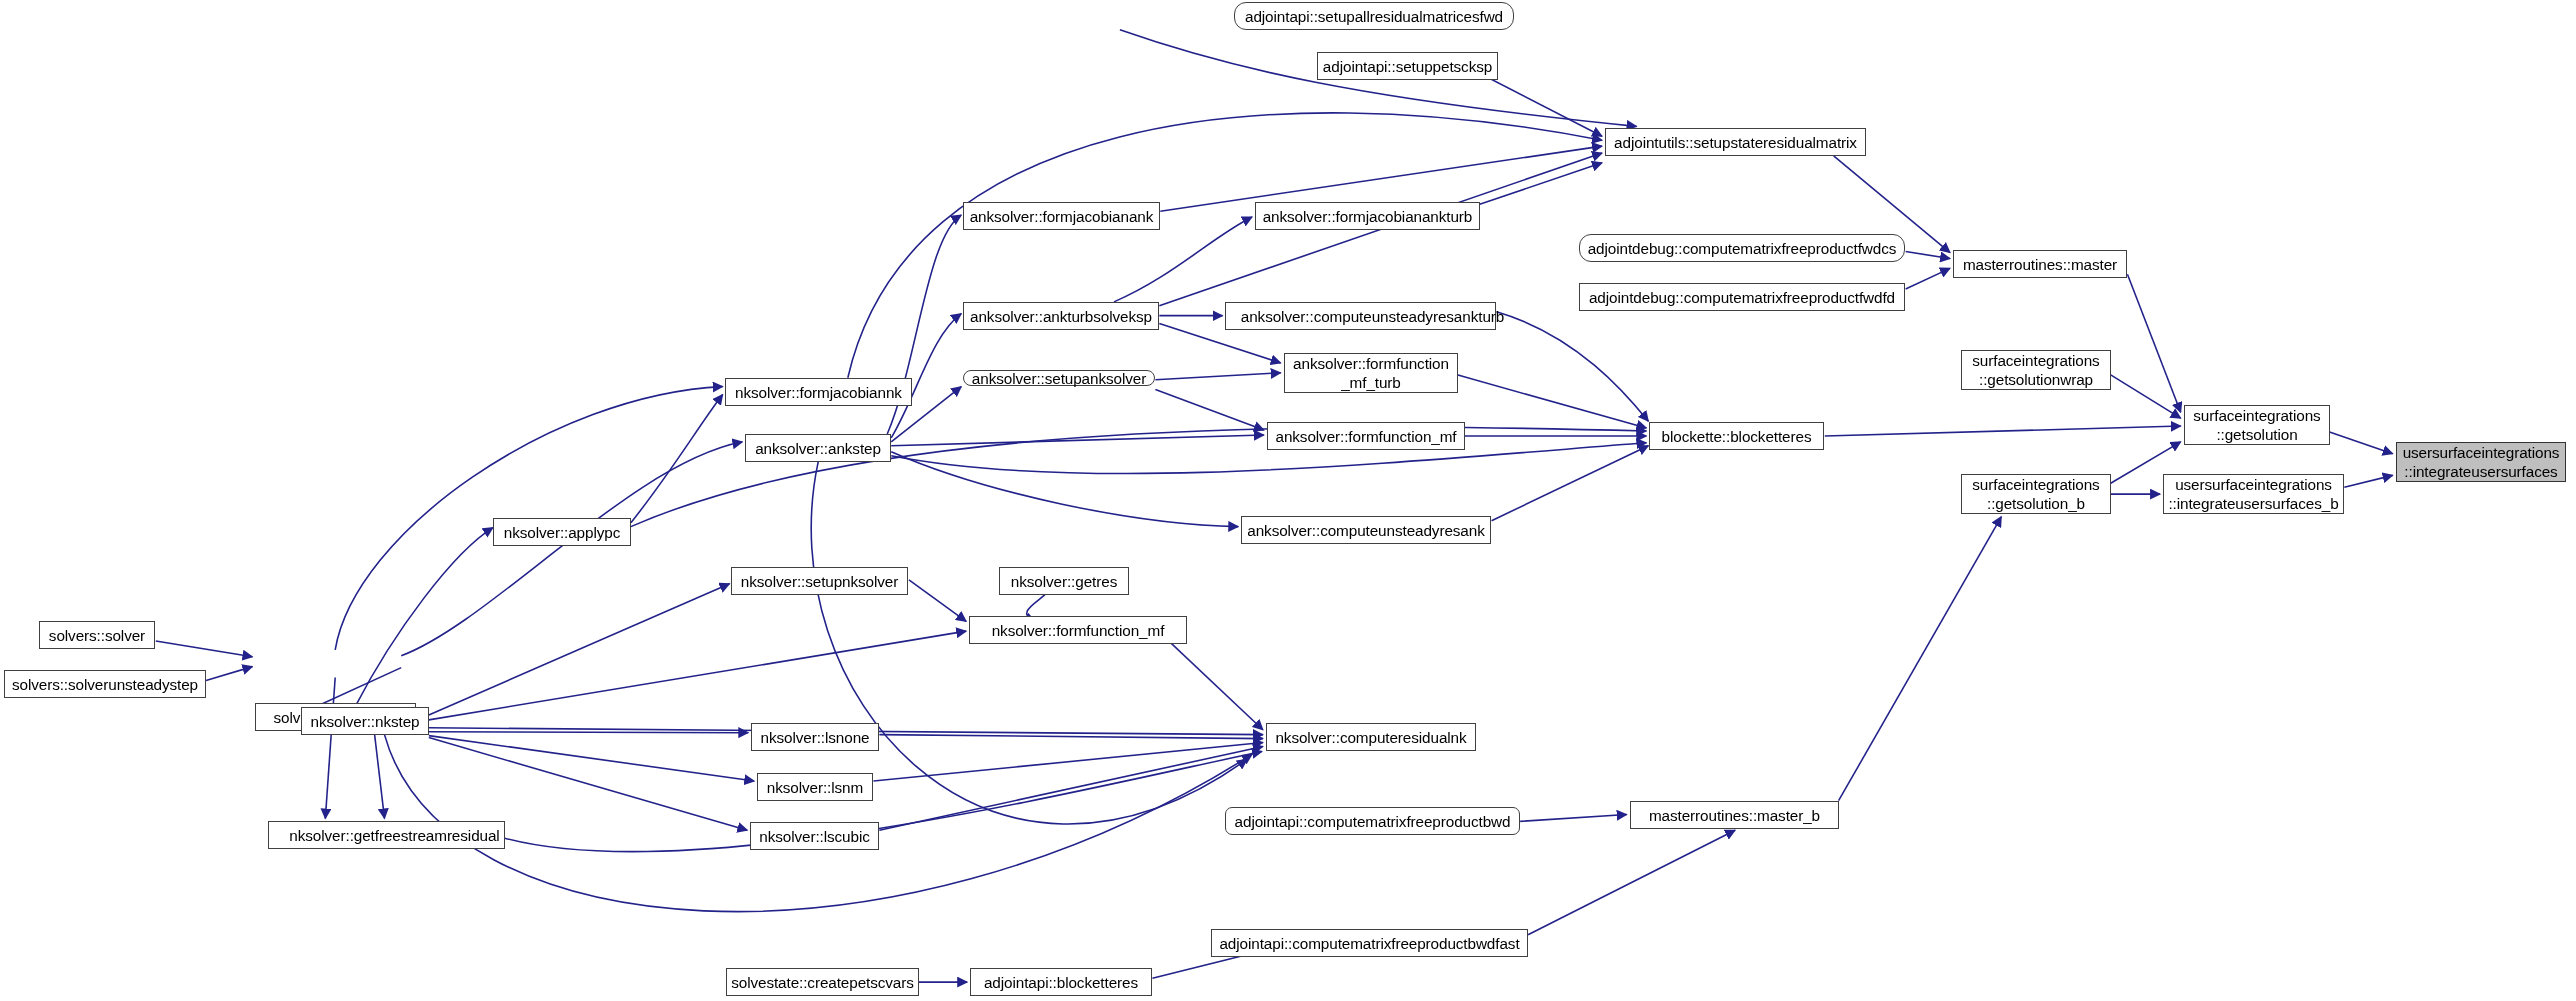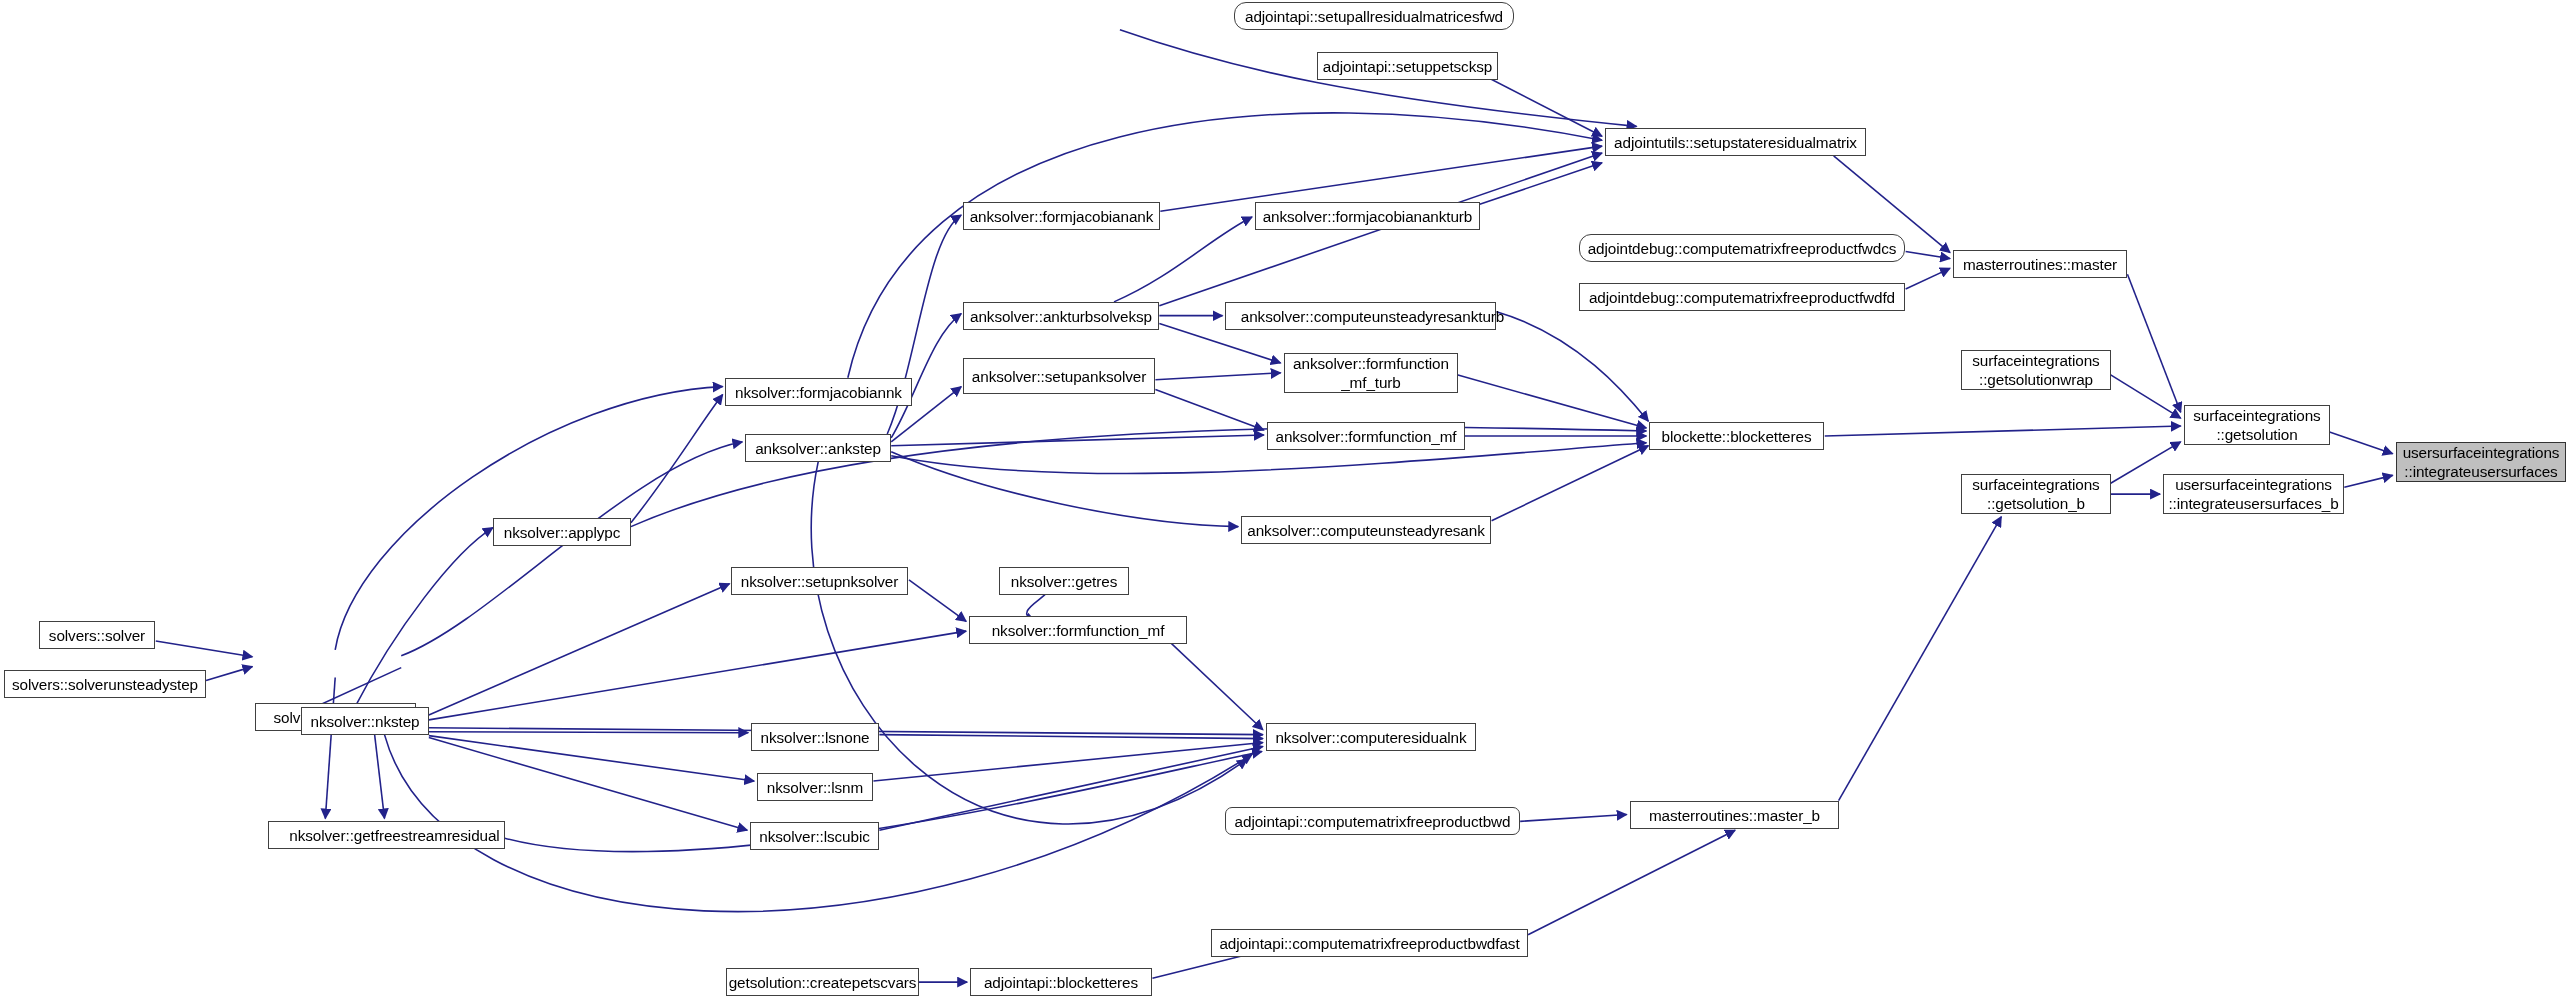--- a/index.html
+++ b/index.html
@@ -131,21 +131,21 @@
       <div class="node" style="left: 1579px; top: 234px; width: 326px; height: 28px; border-radius: 12px;"><span class="node-label">adjointdebug::computematrixfreeproductfwdcs</span></div>
       <div class="node" style="left: 1953px; top: 250px; width: 174px; height: 28px;"><span class="node-label">masterroutines::master</span></div>
       <div class="node" style="left: 1579px; top: 283px; width: 326px; height: 28px;"><span class="node-label">adjointdebug::computematrixfreeproductfwdfd</span></div>
       <div class="node" style="left: 963px; top: 302px; width: 196px; height: 28px;"><span class="node-label">anksolver::ankturbsolveksp</span></div>
       <div class="node" style="left: 1225px; top: 302px; width: 271px; height: 28px; padding-left: 28px;"><span class="node-label">anksolver::computeunsteadyresankturb</span></div>
       <div class="node" style="left: 1961px; top: 350px; width: 150px; height: 40px;"><span class="node-label">surfaceintegrations
 ::getsolutionwrap</span></div>
       <div class="node" style="left: 1284px; top: 353px; width: 174px; height: 40px;"><span class="node-label">anksolver::formfunction
 _mf_turb</span></div>
       <div class="node" style="left: 725px; top: 378px; width: 187px; height: 28px;"><span class="node-label">nksolver::formjacobiannk</span></div>
-      <div class="node" style="left: 963px; top: 358px; width: 192px; height: 36px;"><span class="node-label">anksolver::setupanksolver</span></div>
+      <div class="node" style="left: 963px; top: 370px; width: 192px; height: 16px; border-radius: 8px;"><span class="node-label">anksolver::setupanksolver</span></div>
       <div class="node" style="left: 2184px; top: 405px; width: 146px; height: 40px;"><span class="node-label">surfaceintegrations
 ::getsolution</span></div>
       <div class="node" style="left: 1649px; top: 422px; width: 175px; height: 28px;"><span class="node-label">blockette::blocketteres</span></div>
       <div class="node" style="left: 1267px; top: 422px; width: 198px; height: 28px;"><span class="node-label">anksolver::formfunction_mf</span></div>
       <div class="node" style="left: 745px; top: 434px; width: 146px; height: 28px;"><span class="node-label">anksolver::ankstep</span></div>
       <div class="node highlight" style="left: 2396px; top: 442px; width: 170px; height: 40px;"><span class="node-label">usersurfaceintegrations
 ::integrateusersurfaces</span></div>
       <div class="node" style="left: 1961px; top: 474px; width: 150px; height: 40px;"><span class="node-label">surfaceintegrations
 ::getsolution_b</span></div>
       <div class="node" style="left: 2163px; top: 474px; width: 181px; height: 40px;"><span class="node-label">usersurfaceintegrations
@@ -160,17 +160,17 @@
       <div class="node" style="left: 4px; top: 670px; width: 202px; height: 28px;"><span class="node-label">solvers::solverunsteadystep</span></div>
       <div class="node" style="left: 301px; top: 707px; width: 128px; height: 28px;"><span class="node-label">nksolver::nkstep</span></div>
       <div class="node" style="left: 1266px; top: 723px; width: 210px; height: 28px;"><span class="node-label">nksolver::computeresidualnk</span></div>
       <div class="node" style="left: 751px; top: 723px; width: 128px; height: 28px;"><span class="node-label">nksolver::lsnone</span></div>
       <div class="node" style="left: 757px; top: 773px; width: 116px; height: 28px;"><span class="node-label">nksolver::lsnm</span></div>
       <div class="node" style="left: 1225px; top: 807px; width: 295px; height: 28px; border-radius: 7px;"><span class="node-label">adjointapi::computematrixfreeproductbwd</span></div>
       <div class="node" style="left: 1630px; top: 801px; width: 209px; height: 28px;"><span class="node-label">masterroutines::master_b</span></div>
       <div class="node" style="left: 268px; top: 821px; width: 237px; height: 28px; padding-left: 20px;"><span class="node-label">nksolver::getfreestreamresidual</span></div>
       <div class="node" style="left: 750px; top: 822px; width: 129px; height: 28px;"><span class="node-label">nksolver::lscubic</span></div>
       <div class="node" style="left: 1211px; top: 929px; width: 317px; height: 28px;"><span class="node-label">adjointapi::computematrixfreeproductbwdfast</span></div>
-      <div class="node" style="left: 726px; top: 968px; width: 193px; height: 28px;"><span class="node-label">getsolution::createpetscvars</span></div>
+      <div class="node" style="left: 726px; top: 968px; width: 193px; height: 28px;"><span class="node-label">solvestate::createpetscvars</span></div>
       <div class="node" style="left: 970px; top: 968px; width: 182px; height: 28px;"><span class="node-label">adjointapi::blocketteres</span></div>
     </div>
 </div>
 
 
 </body></html>

